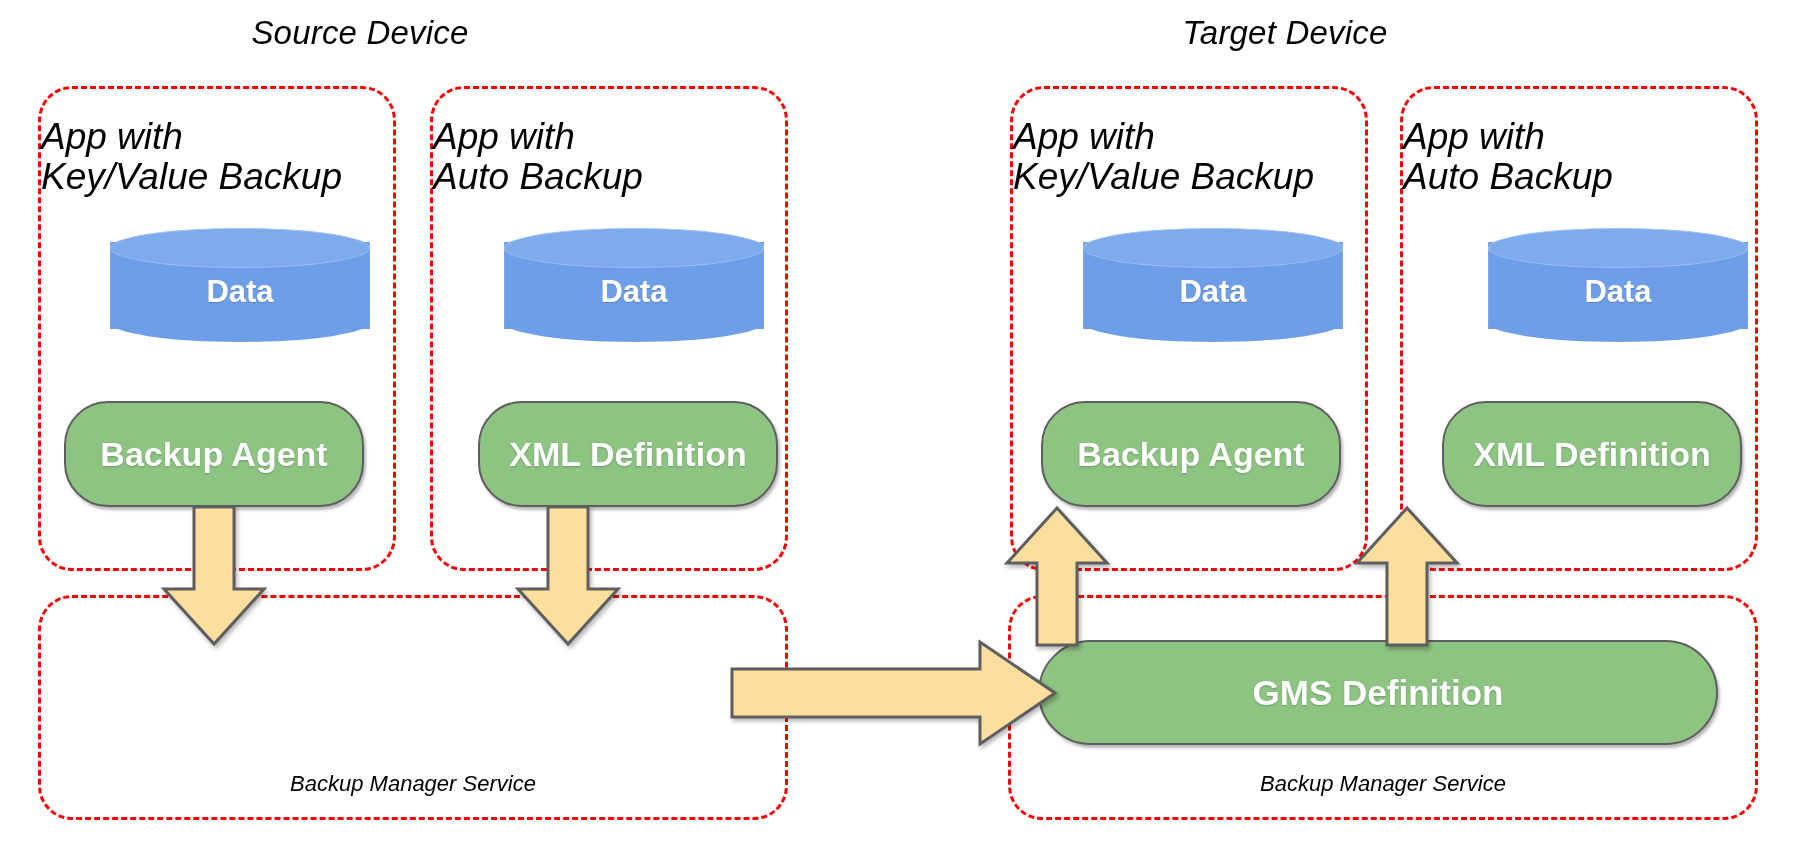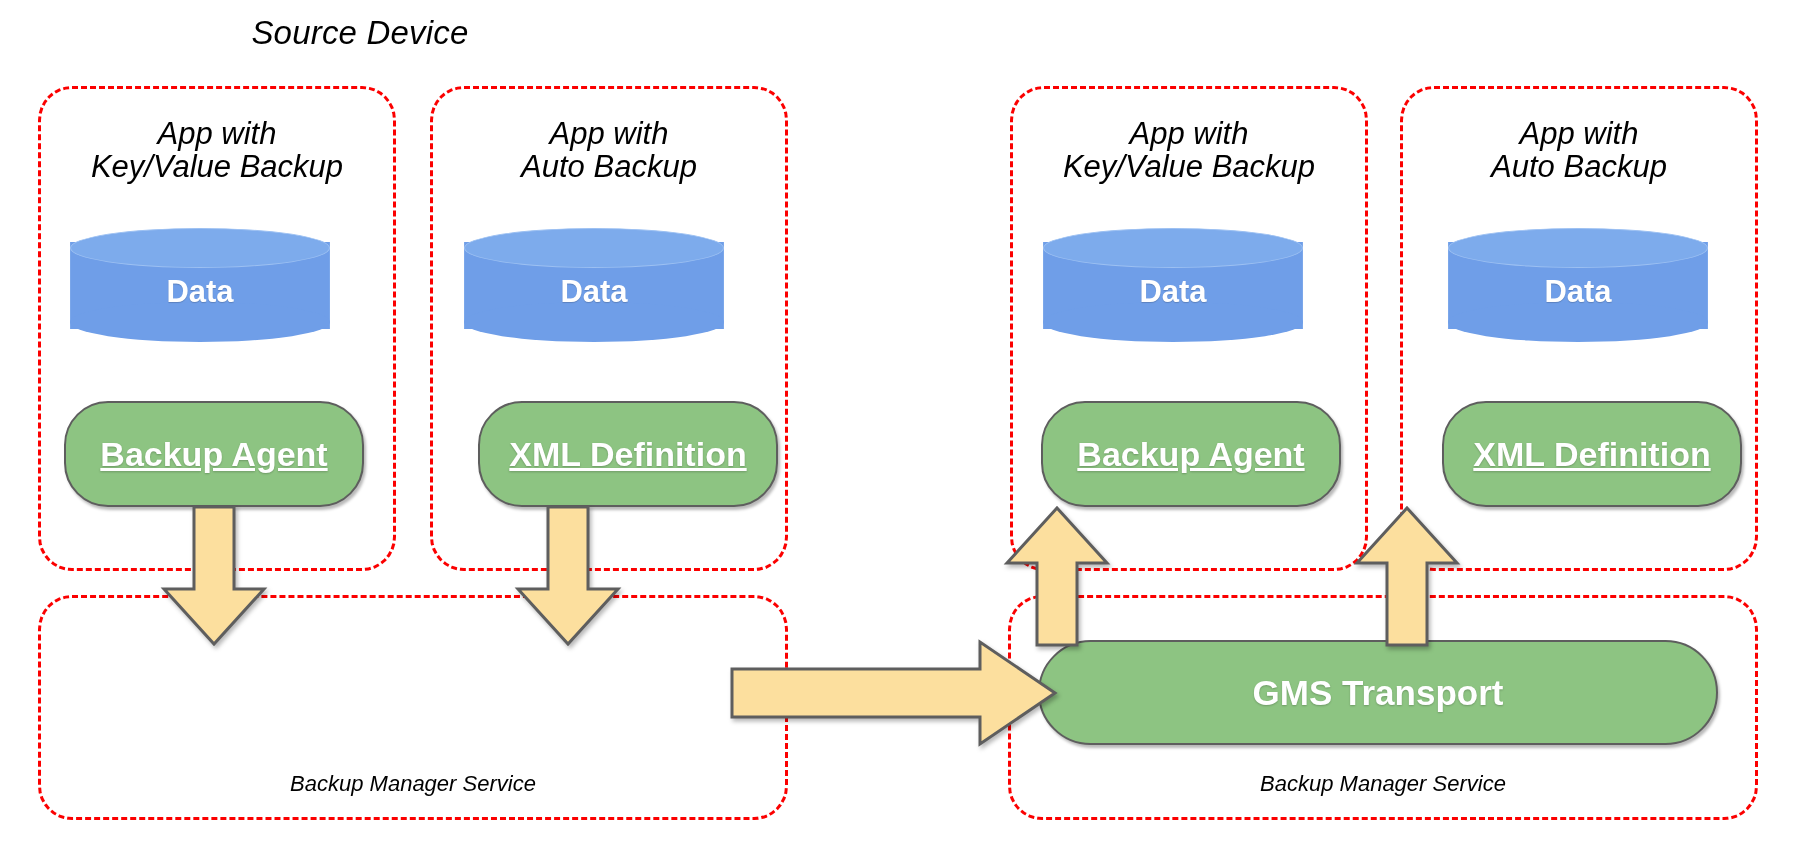--- a/index.html
+++ b/index.html
@@ -30,41 +30,41 @@
     background:transparent;
   }
   .app-box{border-radius:34px;}
   .bms-box{border-radius:34px;}
 
   .app-label{
     position:absolute;
     left:0;right:0;
     top:28px;
     font-style:italic;
-    font-size:31px;
+    font-size:37px;
     line-height:1.07;
     color:#000;
-    text-align:center;
+    text-align:left;
     white-space:pre-line;
   }
   .bms-label{
     position:absolute;
     left:0;right:0;
     bottom:20px;
     font-style:italic;
     font-size:22px;
     color:#000;
     text-align:center;
     white-space:nowrap;
   }
 
   
   .cyl{
     position:absolute;
-    width:260px;height:115px;
+    width:260px;height:115px;margin-left:40px;
   }
   .cyl .body{
     position:absolute;left:0;top:14px;
     width:100%;height:87px;
     background:#6f9ee8;
     border-left:1px solid #7ba7ea;
     border-right:1px solid #7ba7ea;
     box-sizing:border-box;
   }
   .cyl .bottom{
@@ -95,37 +95,38 @@
     background:#8dc482;
     border:2px solid #5e5e5e;
     border-radius:44px;
     box-sizing:border-box;
     display:flex;align-items:center;justify-content:center;
     color:#ffffff;
     font-weight:bold;
     box-shadow:2px 3px 3px rgba(0,0,0,.28);
     text-shadow:0 1px 2px rgba(0,0,0,.22);
   }
-  .comp-pill{font-size:34px;text-decoration:underline;}
+  .comp-pill{font-size:34px;}
   .transport-pill{font-size:35px;border-radius:56px;}
 
   
   .arrow{position:absolute;}
   .arrow svg{display:block;overflow:visible;}
   .arrow .shaft{fill:#fcdf9e;stroke:#5e5e5e;stroke-width:3;}
 
   
   .arrow-shadow{filter:drop-shadow(2px 3px 2px rgba(0,0,0,.28));}
 </style>
 </head>
 <body>
 
 <div id="canvas">
 
   <div class="device-title" style="left:190px;top:14px;width:340px;">Source Device</div>
+  <div class="device-title" style="left:1115px;top:14px;width:340px;">Target Device</div>
 
   <div class="dashed-box app-box" style="left:38px;top:86px;width:358px;height:485px;">
     <div class="app-label">App with
 Key/Value Backup</div>
   </div>
   <div class="cyl" style="left:70px;top:228px;">
     <div class="body"></div>
     <div class="bottom"></div>
     <div class="top"></div>
     <div class="cyl-text">Data</div>
@@ -177,21 +178,21 @@
     <div class="cyl-text">Data</div>
   </div>
   <div class="green-pill comp-pill" style="left:1442px;top:401px;width:300px;height:106px;">
     <span>XML Definition</span>
   </div>
 
   <div class="dashed-box bms-box" style="left:1008px;top:595px;width:750px;height:225px;">
     <div class="bms-label">Backup Manager Service</div>
   </div>
   <div class="green-pill transport-pill" style="left:1038px;top:640px;width:680px;height:105px;">
-    <span>GMS Transport</span>
+    <span>GMS Definition</span>
   </div>
 
   <div class="arrow arrow-shadow" style="left:159px;top:505px;width:110px;height:142px;">
     <svg width="110" height="142" viewBox="0 0 110 142">
       <path class="shaft" d="M35,2 L75,2 L75,84 L105,84 L55,139 L5,84 L35,84 Z"></path>
     </svg>
   </div>
   <div class="arrow arrow-shadow" style="left:513px;top:505px;width:110px;height:142px;">
     <svg width="110" height="142" viewBox="0 0 110 142">
       <path class="shaft" d="M35,2 L75,2 L75,84 L105,84 L55,139 L5,84 L35,84 Z"></path>

